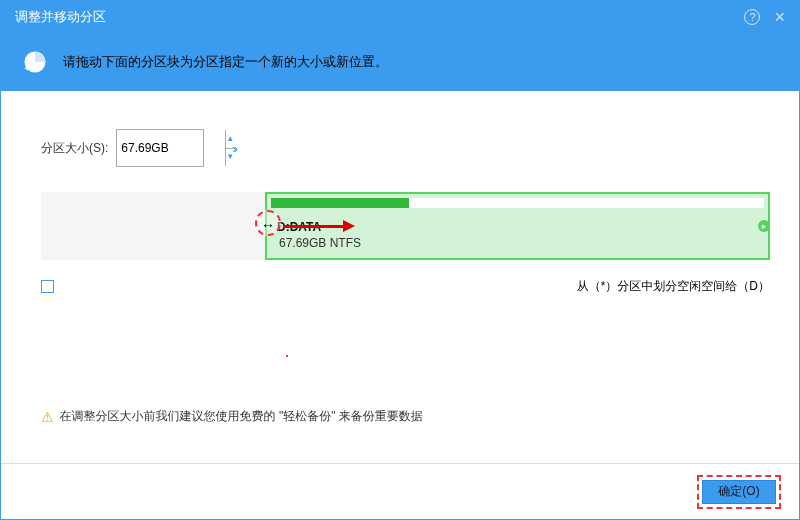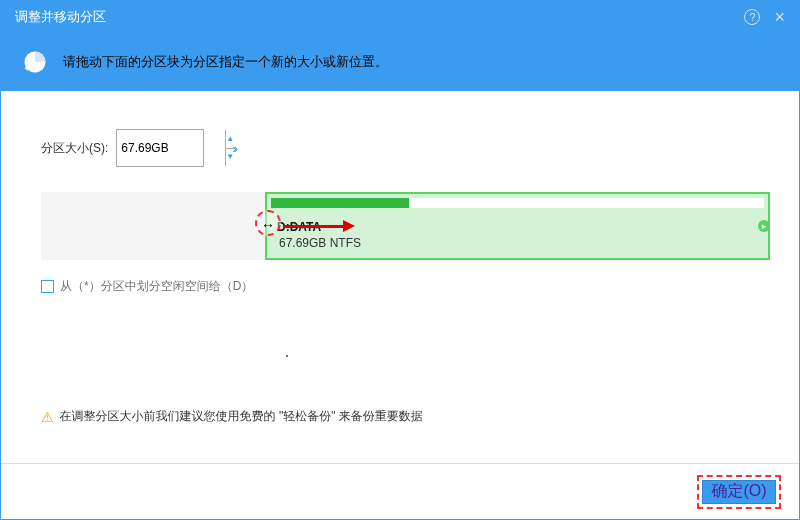--- a/index.html
+++ b/index.html
@@ -27,28 +27,28 @@
     .partition-head { position: absolute; left: 4px; top: 4px; right: 4px; height: 10px; background: #fff; }
     .partition-head-fill { height: 100%; width: 28%; background: #2fb83a; }
     .partition-label { position: absolute; left: 10px; top: 26px; font-size: 12px; font-weight: bold; color: #111; }
     .partition-sub { position: absolute; left: 12px; top: 42px; font-size: 12px; color: #333; }
     .handle-right { position: absolute; right: -2px; top: 50%; transform: translateY(-50%); width: 12px; height: 12px; border-radius: 50%; background: #52d65c; display: flex; align-items: center; justify-content: center; color: #fff; font-size: 9px; }
     .drag-indicator { position: absolute; left: 214px; top: 18px; width: 26px; height: 26px; border: 2px dashed #e33; border-radius: 50%; background: rgba(255,255,255,0.4); display: flex; align-items: center; justify-content: center; }
     .drag-arrow-lr { font-size: 14px; color: #000; line-height: 1; }
     .red-arrow { position: absolute; left: 242px; top: 28px; display: flex; align-items: center; }
     .red-arrow-line { width: 60px; height: 3px; background: #d00; }
     .red-arrow-head { width: 0; height: 0; border-left: 12px solid #d00; border-top: 6px solid transparent; border-bottom: 6px solid transparent; }
-    .checkbox-row { display: flex; align-items: center; gap: 6px; font-size: 12px; color: #737373; }
+    .checkbox-row { display: flex; align-items: center; gap: 6px; font-size: 12px; color: #000000; justify-content: space-between; }
     .checkbox { width: 13px; height: 13px; border: 1px solid #3b9cef; cursor: pointer; }
     .tiny-red-dot { position: absolute; left: 285px; top: 354px; width: 2px; height: 2px; background: #d00; border-radius: 50%; }
     .warning-row { position: absolute; left: 40px; bottom: 94px; display: flex; align-items: center; gap: 6px; font-size: 12px; color: #333; }
     .warning-icon { color: #f90; font-size: 14px; }
     .footer { position: absolute; left: 0; right: 0; bottom: 0; height: 56px; border-top: 1px solid #ddd; display: flex; align-items: center; justify-content: flex-end; padding: 0 18px; }
     .ok-highlight { border: 2px dashed #e33; padding: 3px; }
-    .ok-button { width: 74px; height: 24px; background: #3b9cef; color: #4c1d95; border: 1px solid #2a86d6; font-size: 16px; cursor: pointer; font-family: inherit; }
+    .ok-button { width: 74px; height: 24px; background: #3b9cef; color: #0f172a; border: 1px solid #2a86d6; font-size: 12px; cursor: pointer; font-family: inherit; }
   </style>
 </head>
 <body>
 
 <div class="window">
   <div class="titlebar">
     <div class="titlebar-title">调整并移动分区</div>
     <div class="titlebar-icons">
       <div class="help-icon">?</div>
       <div class="close-icon">×</div>

